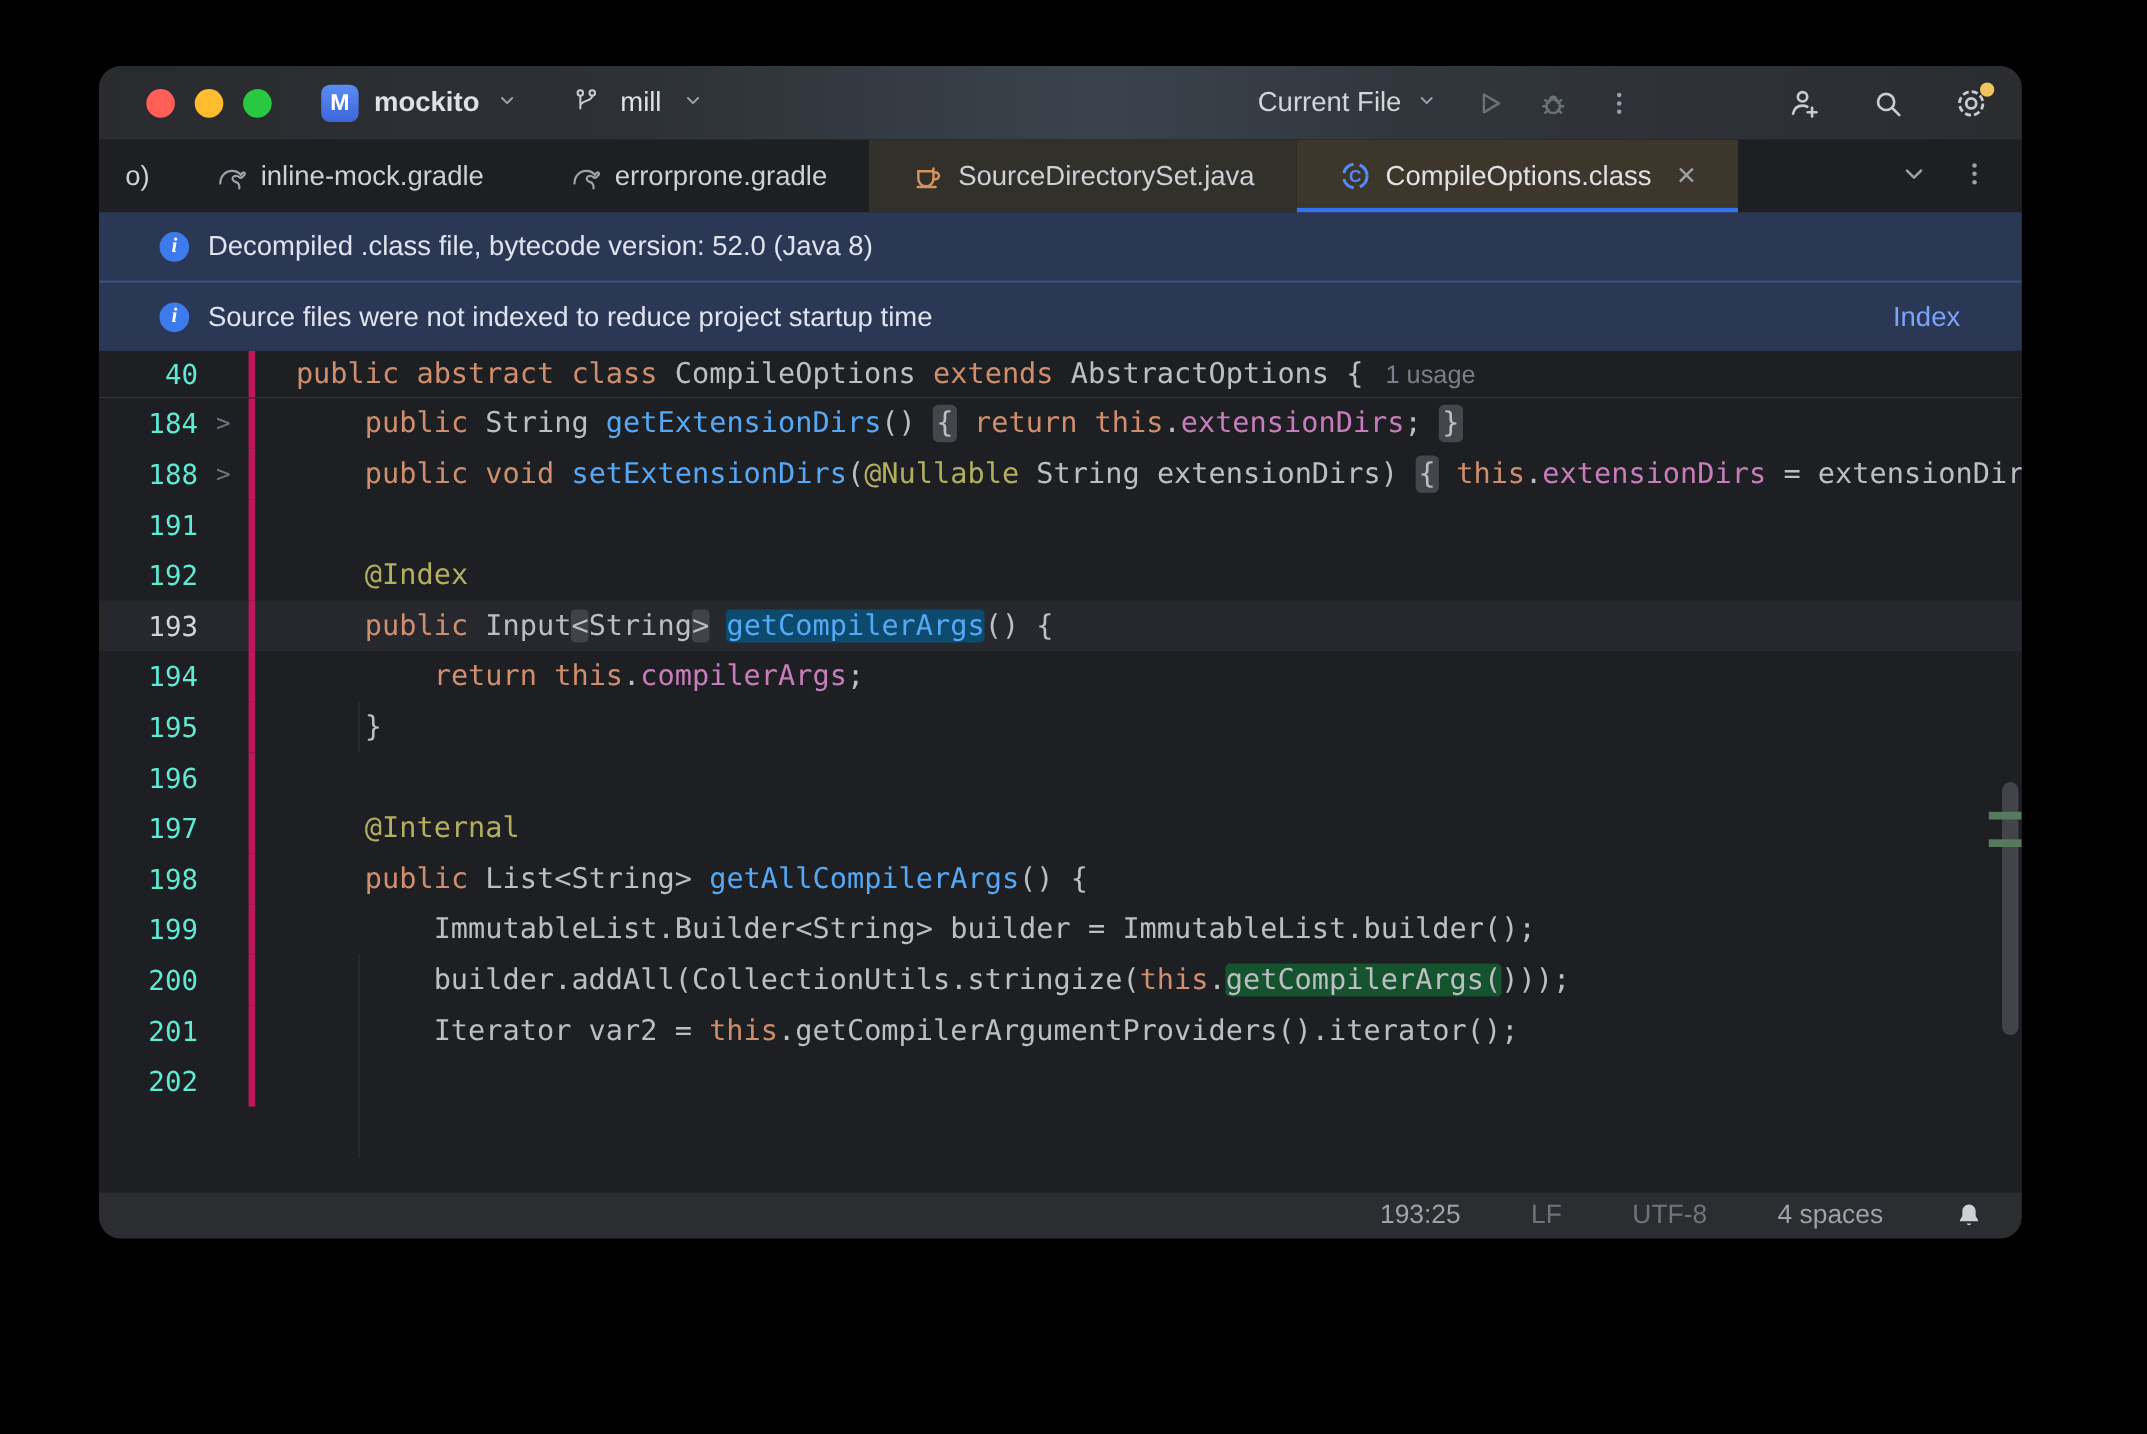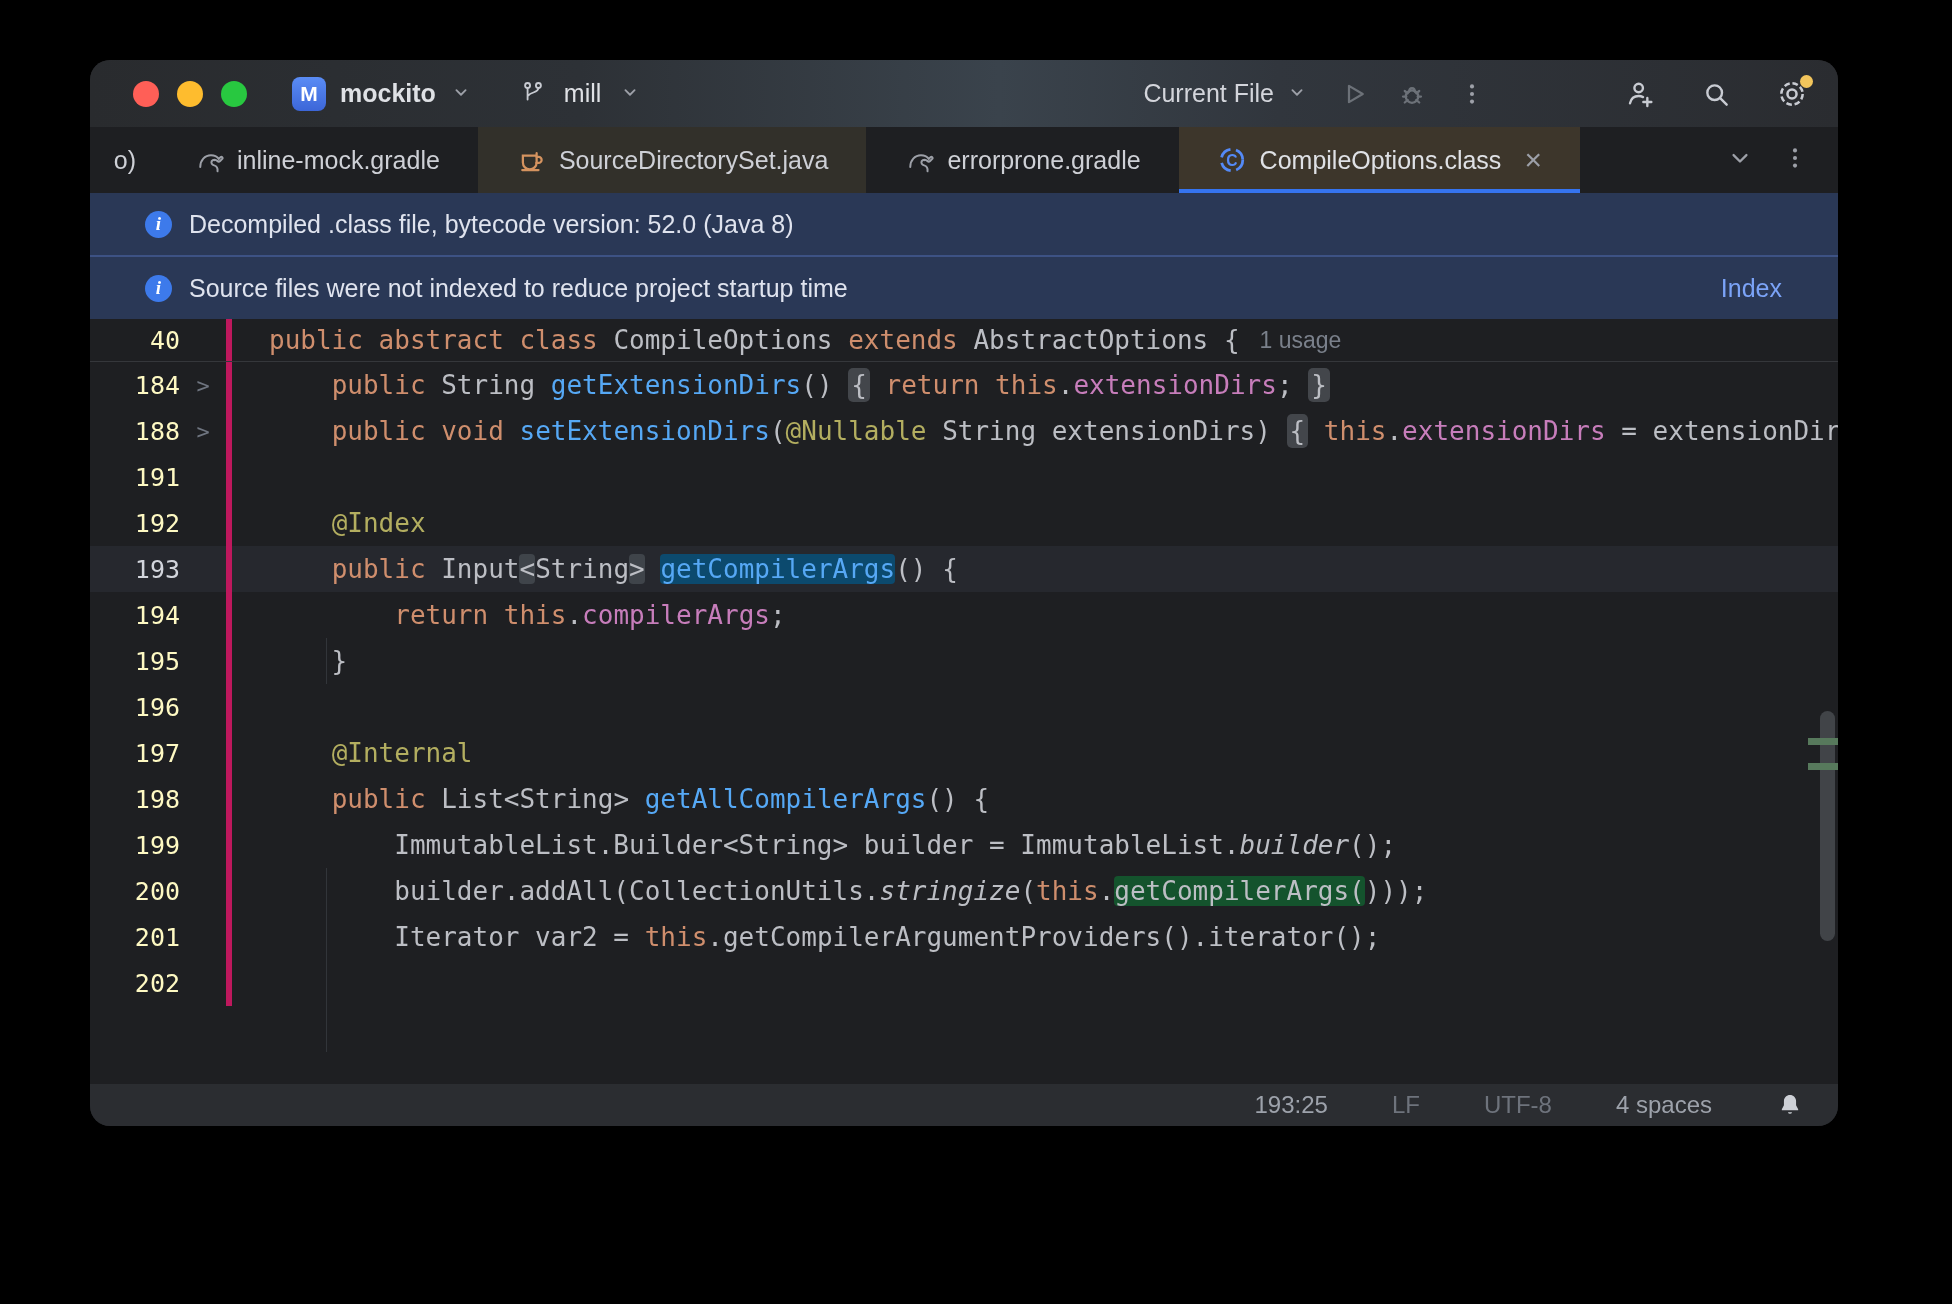--- a/index.html
+++ b/index.html
@@ -43,38 +43,38 @@
   
   .banner{flex:0 0 62px;background:#2a3856;display:flex;align-items:center;padding:0 56px 0 55px;gap:17px;}
   .banner + .banner{border-top:2px solid #3d5284;}
   .info-icon{flex:0 0 27px;width:27px;height:27px;border-radius:50%;background:#3d7aeb;color:#fff;
     font-weight:700;font-size:19px;font-style:italic;display:flex;align-items:center;justify-content:center;
     font-family:"Liberation Serif",serif;}
   .banner-text{font-size:25px;color:#dfe3ee;}
   .banner-action{margin-left:auto;color:#7ba3f7;font-size:25px;cursor:pointer;text-decoration:none;}
   .sticky{flex:0 0 42px;display:flex;align-items:center;background:#1e1f22;
     border-bottom:1px solid #35373b;font-size:26px;}
-  .lnum{flex:0 0 90px;width:90px;text-align:right;font-size:25px;color:#fef9c3;
+  .lnum{flex:0 0 90px;width:90px;text-align:right;font-size:25px;color:#5eead4;
     font-family:"DejaVu Sans Mono",monospace;}
   .foldcol{flex:0 0 46px;width:46px;text-align:center;color:#6f7580;font-size:22px;
     font-family:"DejaVu Sans Mono",monospace;cursor:pointer;}
   .codetext{white-space:pre;padding-left:37px;border-left:6px solid #be185d;align-self:stretch;
     display:flex;align-items:center;font-family:"DejaVu Sans Mono",monospace;}
   .usage{font-family:"Liberation Sans",sans-serif;font-size:23px;color:#7a808b;margin-left:20px;cursor:pointer;}
   .codearea{position:relative;flex:1;overflow:hidden;background:#1e1f22;}
   #code-rows{position:absolute;inset:0;}
   .code-line{display:flex;align-items:center;height:46px;font-size:26px;}
   .code-line.current{background:#26282e;}
   .code-line.current .lnum{color:#d2d5dc;}
   .seg-plain{color:#bcbec4}
   .seg-kw{color:#cf8e6d}
   .seg-method{color:#56a8f5}
   .seg-field{color:#c77dbb}
   .seg-ann{color:#b3ae60}
-  .seg-italic{color:#bcbec4;font-style:italic}
+  .seg-italic{color:#bcbec4;}
   .seg-box{background:#43464b;border-radius:5px;padding:2px 3px;color:#bcbec4;}
   .seg-box2{background:#3f444a;border-radius:4px;color:#bcbec4;}
   .seg-mhl{background:#0c4a6e;border-radius:4px;color:#56a8f5;}
   .seg-phl{background:#14532d;border-radius:4px;color:#bcbec4;}
   .iguide{position:absolute;width:1px;background:#32353a;left:236px;}
   .vscroll-thumb{position:absolute;right:3px;top:349px;width:15px;height:230px;border-radius:8px;
     background:#45484d;opacity:.9;cursor:pointer;}
   .an-mark{position:absolute;right:0;width:30px;height:7px;background:#57795c;cursor:pointer;}
 
   
@@ -176,39 +176,39 @@
           </div>
           <div class="tab">
             <span class="tab-icon">
               <svg width="30" height="30" viewBox="0 0 24 24" fill="none" stroke="#9da0a8" stroke-width="1.6" stroke-linecap="round">
                 <path d="M5 17.5c0-5.2 3.6-9.3 8.6-9.3 2.6 0 4.8 1 6.2 2.9l1.4-1.4c.9-.9 2.3.5 1.4 1.4l-1.7 1.7c-.6.6-1.6.6-2.2 0-1.3-1.3-3.6-1.4-4.5.1-.8 1.4.2 2.9 1.9 3.4 2.2.6 3 2.4 2.7 4.7"></path>
                 <circle cx="16.2" cy="12.2" r=".8" fill="#9da0a8" stroke="none"></circle>
               </svg>
             </span>
             <span>inline-mock.gradle</span>
           </div>
+          <div class="tab">
+            <span class="tab-icon">
+              <svg width="30" height="30" viewBox="0 0 24 24" fill="none" stroke="#9da0a8" stroke-width="1.6" stroke-linecap="round">
+                <path d="M5 17.5c0-5.2 3.6-9.3 8.6-9.3 2.6 0 4.8 1 6.2 2.9l1.4-1.4c.9-.9 2.3.5 1.4 1.4l-1.7 1.7c-.6.6-1.6.6-2.2 0-1.3-1.3-3.6-1.4-4.5.1-.8 1.4.2 2.9 1.9 3.4 2.2.6 3 2.4 2.7 4.7"></path>
+                <circle cx="16.2" cy="12.2" r=".8" fill="#9da0a8" stroke="none"></circle>
+              </svg>
+            </span>
+            <span>errorprone.gradle</span>
+          </div>
           <div class="tab tab-tint">
             <span class="tab-icon">
               <svg width="30" height="30" viewBox="0 0 24 24" fill="none" stroke="#d5935f" stroke-width="1.8" stroke-linecap="round">
                 <path d="M5.5 8.5h11V14a5.5 5.5 0 0 1-11 0zM16.5 6.5v2"></path>
                 <path d="M16.5 9.5h1.6a2.4 2.4 0 0 1 0 4.8h-1.8"></path>
                 <path d="M5 20h13"></path>
               </svg>
             </span>
             <span>SourceDirectorySet.java</span>
           </div>
-          <div class="tab">
-            <span class="tab-icon">
-              <svg width="30" height="30" viewBox="0 0 24 24" fill="none" stroke="#9da0a8" stroke-width="1.6" stroke-linecap="round">
-                <path d="M5 17.5c0-5.2 3.6-9.3 8.6-9.3 2.6 0 4.8 1 6.2 2.9l1.4-1.4c.9-.9 2.3.5 1.4 1.4l-1.7 1.7c-.6.6-1.6.6-2.2 0-1.3-1.3-3.6-1.4-4.5.1-.8 1.4.2 2.9 1.9 3.4 2.2.6 3 2.4 2.7 4.7"></path>
-                <circle cx="16.2" cy="12.2" r=".8" fill="#9da0a8" stroke="none"></circle>
-              </svg>
-            </span>
-            <span>errorprone.gradle</span>
-          </div>
           <div class="tab tab-active">
             <span class="tab-icon">
               <svg width="30" height="30" viewBox="0 0 24 24">
                 <circle cx="12" cy="12" r="8.6" fill="none" stroke="#548af7" stroke-width="2.2" stroke-dasharray="10 4.5"></circle>
                 <text x="12" y="16.4" text-anchor="middle" font-size="12.5" font-family="Liberation Sans,sans-serif" font-weight="700" fill="#548af7">C</text>
               </svg>
             </span>
             <span>CompileOptions.class</span>
             <span class="tab-close">×</span>
           </div>

